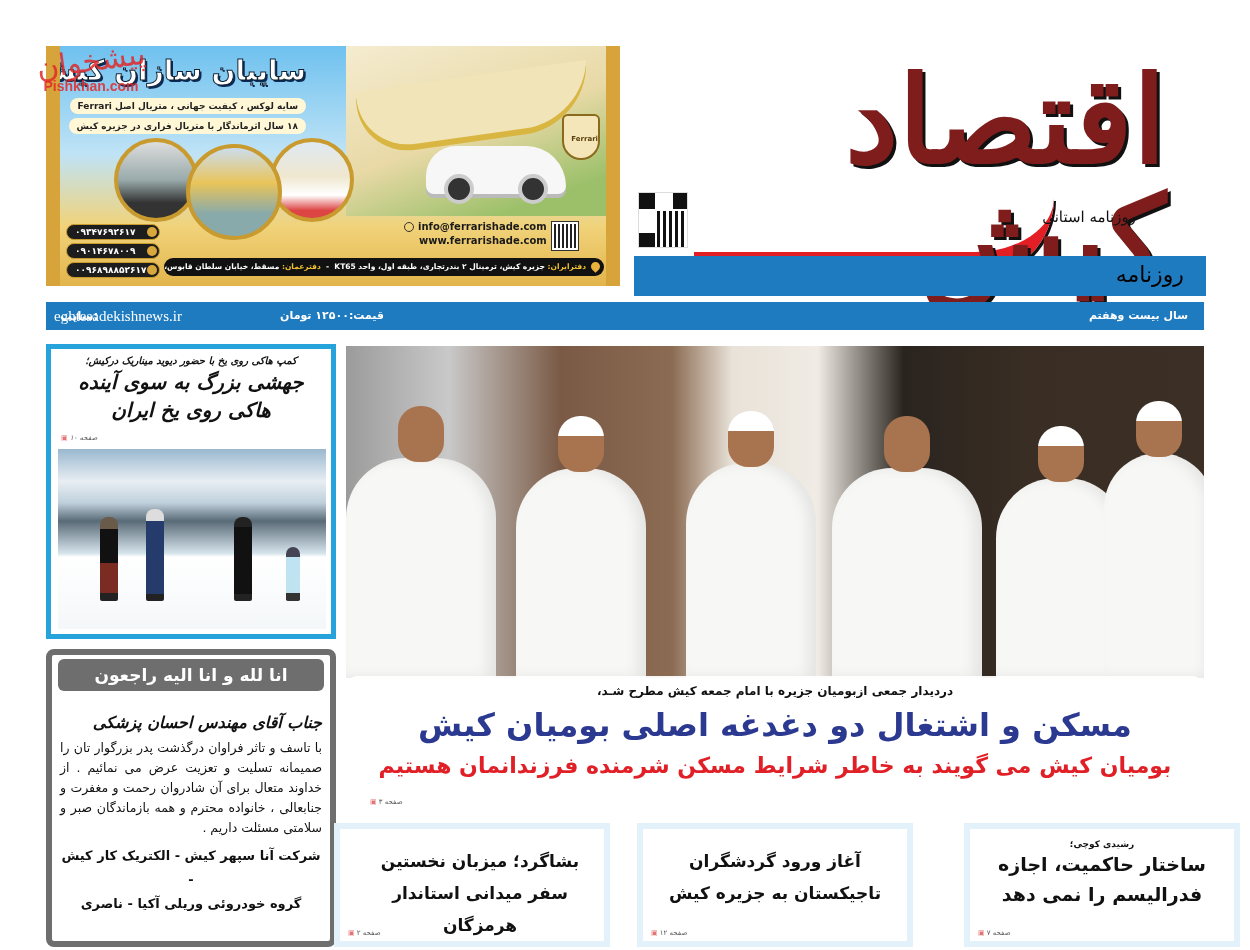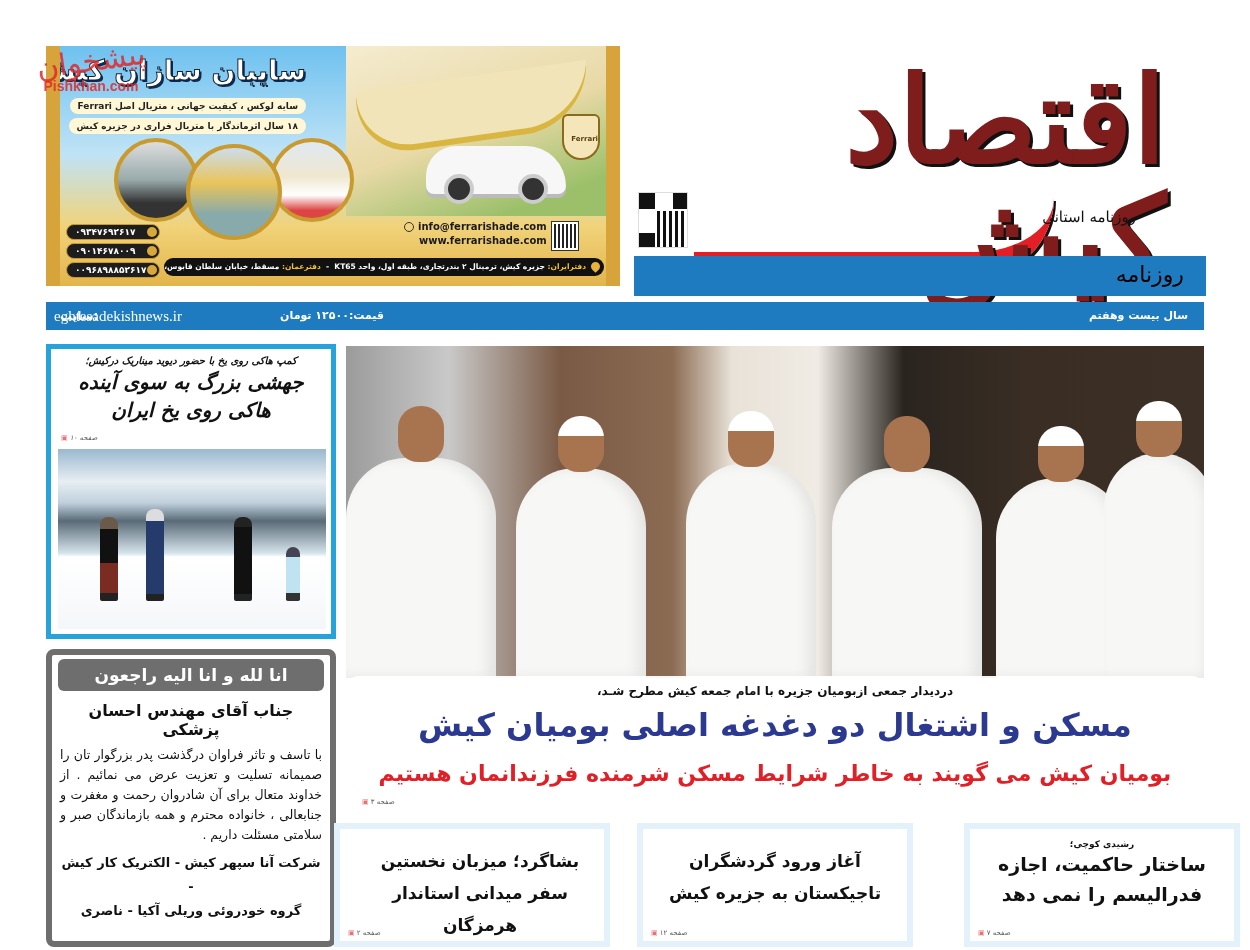--- a/index.html
+++ b/index.html
@@ -73,41 +73,41 @@
         background: linear-gradient(180deg, #9ab8cf 0%, #e8eef3 18%, #bfd0dc 30%, #5a6b78 40%, #d6e4ec 58%, #ffffff 60%, #f4f7f9 100%); overflow: hidden; }
   .skater { position: absolute; bottom: 28px; width: 18px; height: 84px; border-radius: 8px 8px 2px 2px; }
   .sk1 { left: 42px; background: linear-gradient(180deg,#6a5a4a 0 14%, #111 14% 55%, #7a2b22 55% 90%, #222 90%); }
   .sk2 { left: 88px; height: 92px; background: linear-gradient(180deg,#ddd 0 13%, #253b6b 13% 92%, #222 92%); }
   .sk3 { left: 176px; background: linear-gradient(180deg,#222 0 12%, #111 12% 92%, #222 92%); }
   .sk4 { left: 228px; height: 54px; width: 14px; background: linear-gradient(180deg,#445 0 18%, #bfe3f0 18% 86%, #333 86%); }
 
   
   .obit { position: absolute; left: 46px; top: 649px; width: 290px; height: 298px; border: 6px solid #6e6e6e; border-radius: 8px; background: #fff; padding: 0 8px; }
   .obit-head { margin: 4px -2px 0; height: 32px; background: #6e6e6e; border-radius: 6px; color: #fff; text-align: center; font-size: 17px; font-weight: bold; line-height: 32px; }
-  .obit-name { text-align: center; font-size: 16px; font-weight: bold; margin-top: 10px; }
+  .obit-name { text-align: right; font-size: 16px; font-weight: bold; margin-top: 22px; font-style: italic; }
   .obit-body { font-size: 12.5px; line-height: 20px; text-align: justify; margin-top: 6px; }
   .obit-sign { text-align: center; font-size: 13px; font-weight: bold; line-height: 24px; margin-top: 6px; }
 
   
   .main-photo { position: absolute; left: 346px; top: 346px; width: 858px; height: 332px; overflow: hidden;
         background: linear-gradient(90deg, #9b9b9b 0%, #c9c9c9 12%, #7a5a45 25%, #8b6b52 38%, #e8e2d8 45%, #f0ebe4 55%, #2a241f 65%, #3a2e24 80%, #3b2f26 100%); }
   .person { position: absolute; bottom: 0; width: 130px; background: #f7f7f5; border-radius: 60px 60px 0 0; box-shadow: inset -8px 0 14px rgba(0,0,0,0.08); }
   .person .head { position: absolute; left: 50%; transform: translateX(-50%); top: -52px; width: 46px; height: 56px; border-radius: 22px 22px 20px 20px; background: #a8744f; }
   .person.turban .head { background: linear-gradient(180deg,#ffffff 0 36%, #a8744f 36%); }
   .p1 { left: 0px; height: 220px; width: 150px; }
   .p2 { left: 170px; height: 210px; }
   .p3 { left: 340px; height: 215px; }
   .p4 { left: 486px; height: 210px; width: 150px; }
   .p5 { left: 650px; height: 200px; }
   .p6 { left: 758px; height: 225px; width: 110px; }
   .main-caption { position: absolute; left: 346px; top: 676px; width: 858px; height: 136px; background: rgba(255,255,255,0.95); border-radius: 12px 12px 0 0; }
   .cap-kicker { text-align: center; font-size: 12px; font-weight: bold; margin-top: 8px; }
   .cap-title { text-align: center; font-size: 32px; font-weight: bold; color: #2b3990; margin-top: 4px; line-height: 46px; }
-  .cap-sub { text-align: center; font-size: 22px; font-weight: bold; color: #e01f26; margin-top: 10px; line-height: 32px; }
-  .main-caption .page-ref { position: absolute; left: 16px; bottom: 6px; }
+  .cap-sub { text-align: center; font-size: 22px; font-weight: bold; color: #e01f26; margin-top: 2px; line-height: 32px; }
+  .main-caption .page-ref { position: absolute; left: 24px; bottom: 6px; }
 
   
   .story { position: absolute; top: 823px; width: 276px; height: 124px; background: #fff; border: 6px solid #e3f1fa; }
   .story-kicker { text-align: center; font-size: 9px; font-weight: bold; margin-top: 10px; }
   .story-title { text-align: center; font-size: 17px; font-weight: bold; line-height: 32px; }
   .story .page-ref { position: absolute; left: 8px; bottom: 4px; }
   .st1 { left: 334px; padding-left: 16px; } .st1 .story-title { margin-top: 16px; }
   .st2 { left: 637px; } .st2 .story-title { margin-top: 16px; }
   .st3 { left: 948px; margin-left: 16px; } .st3 .story-title { margin-top: 0; font-size: 19px; line-height: 30px; }
 </style>

